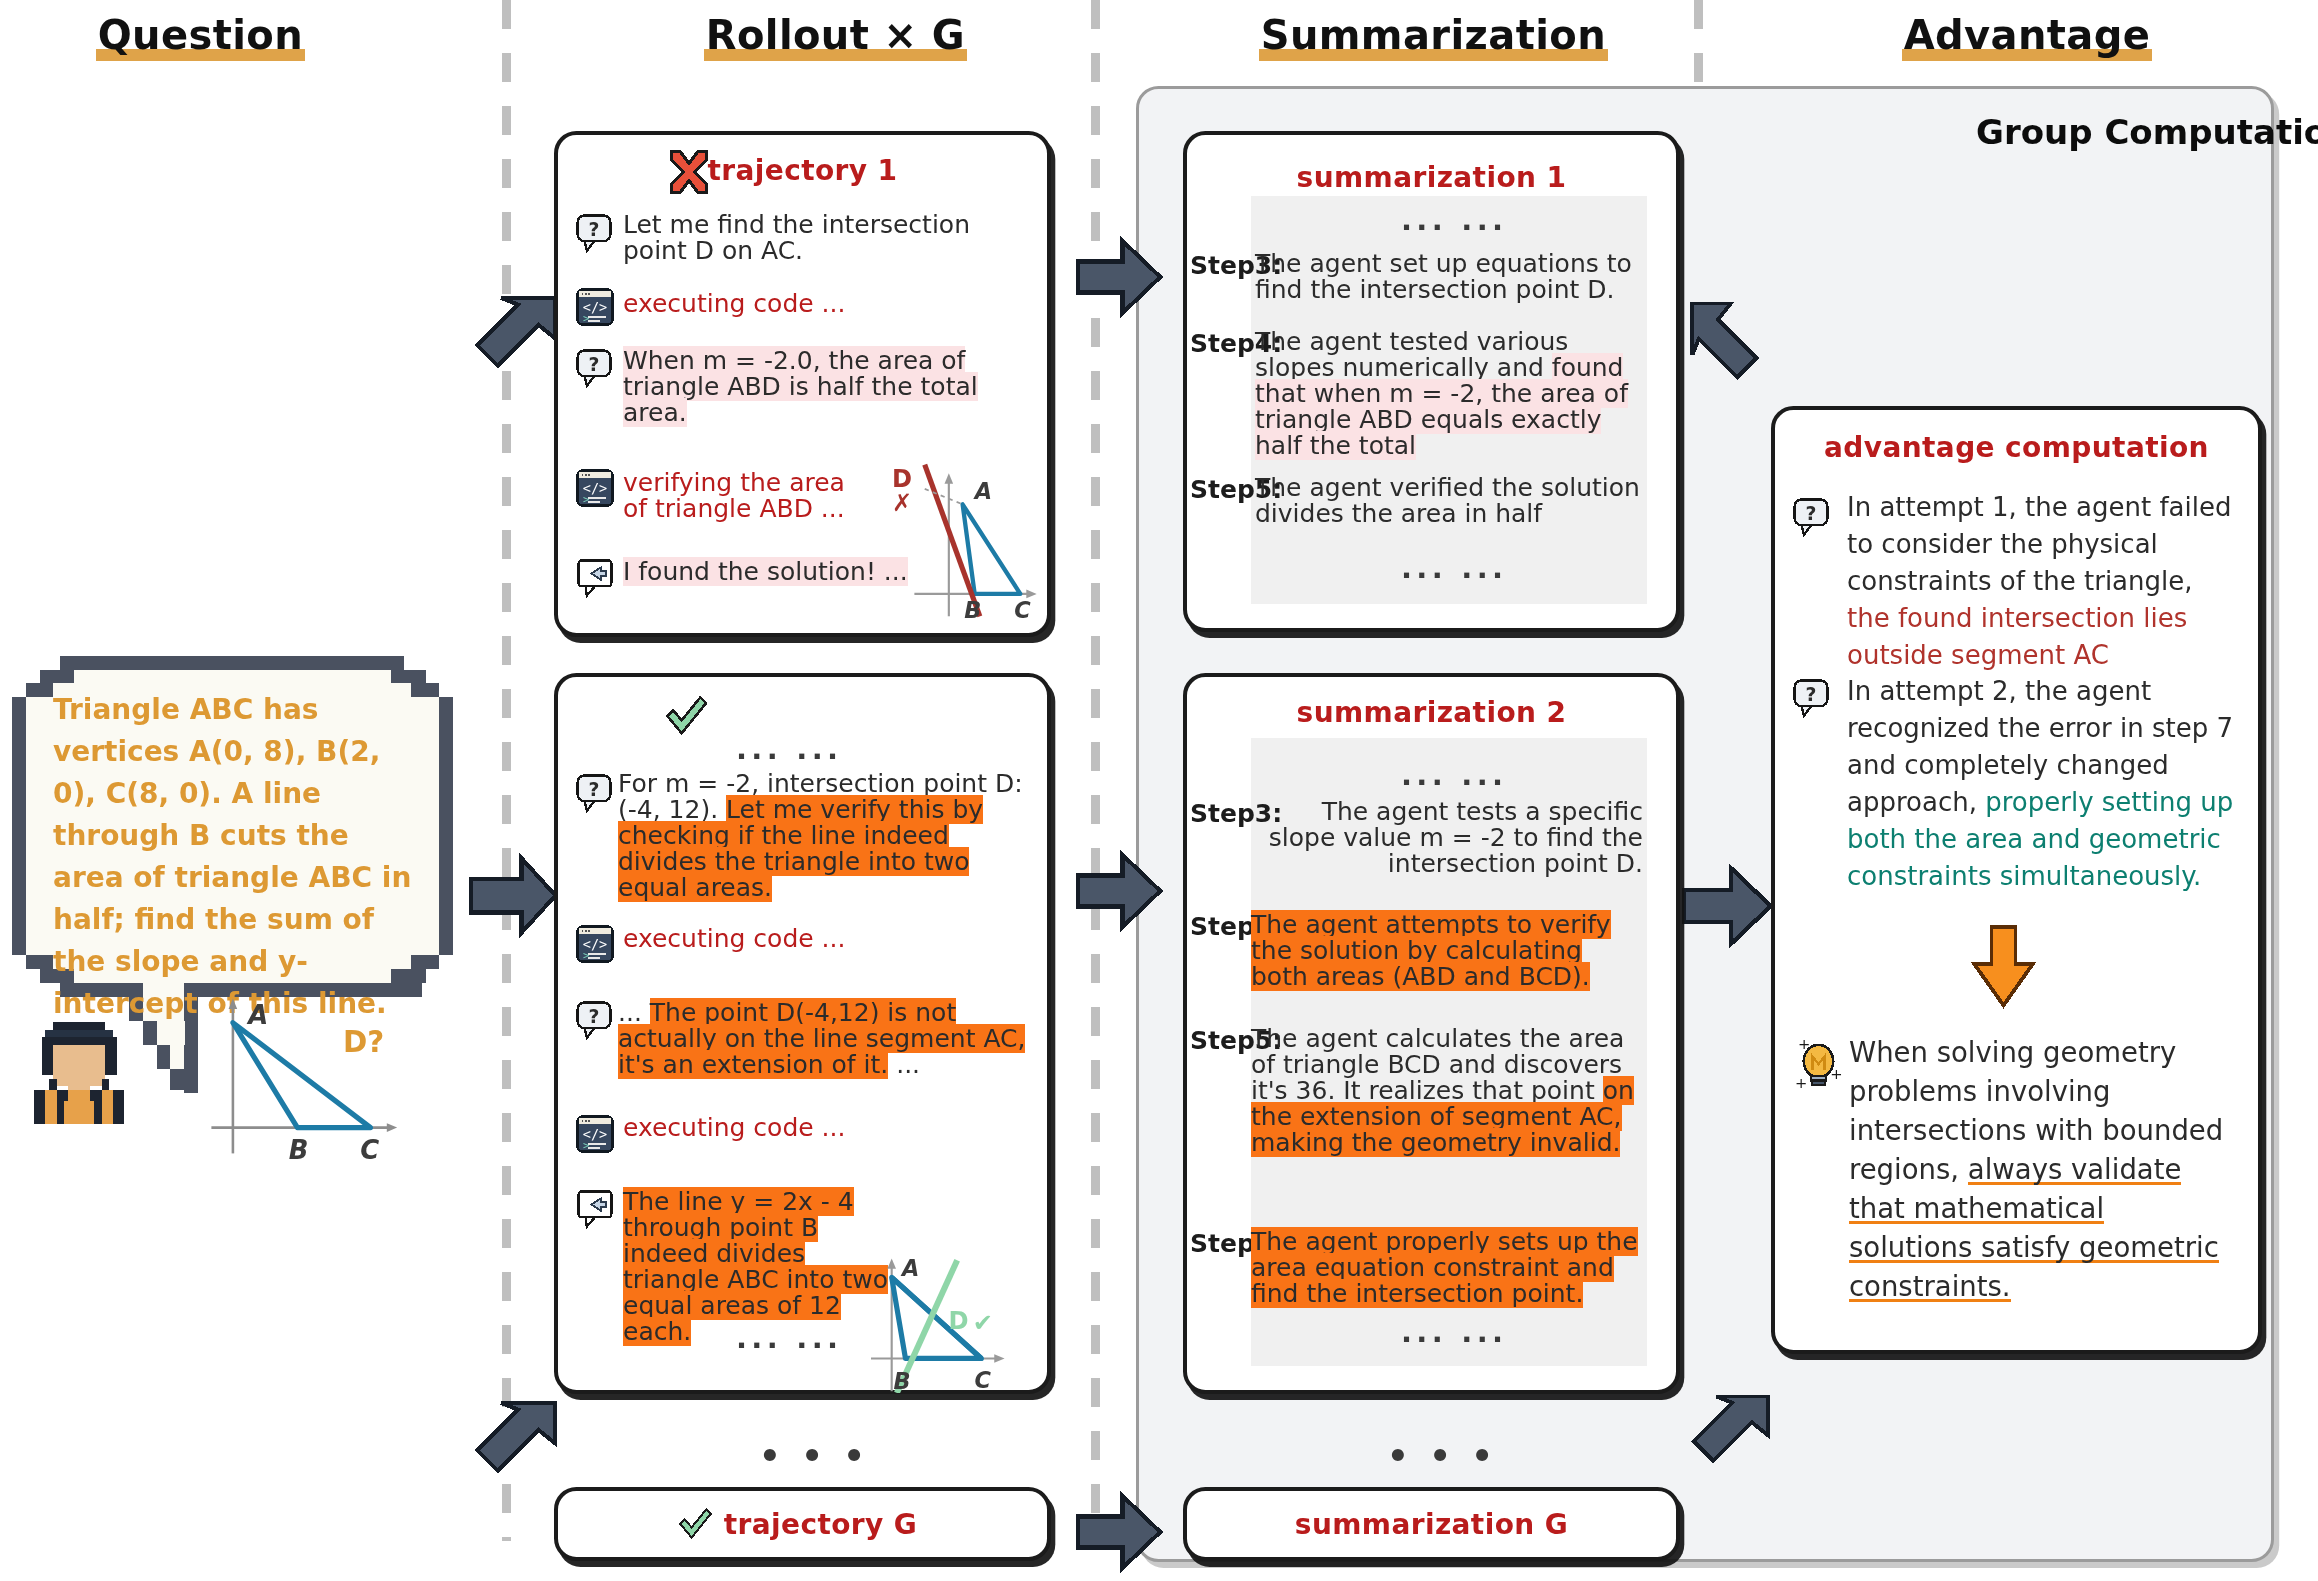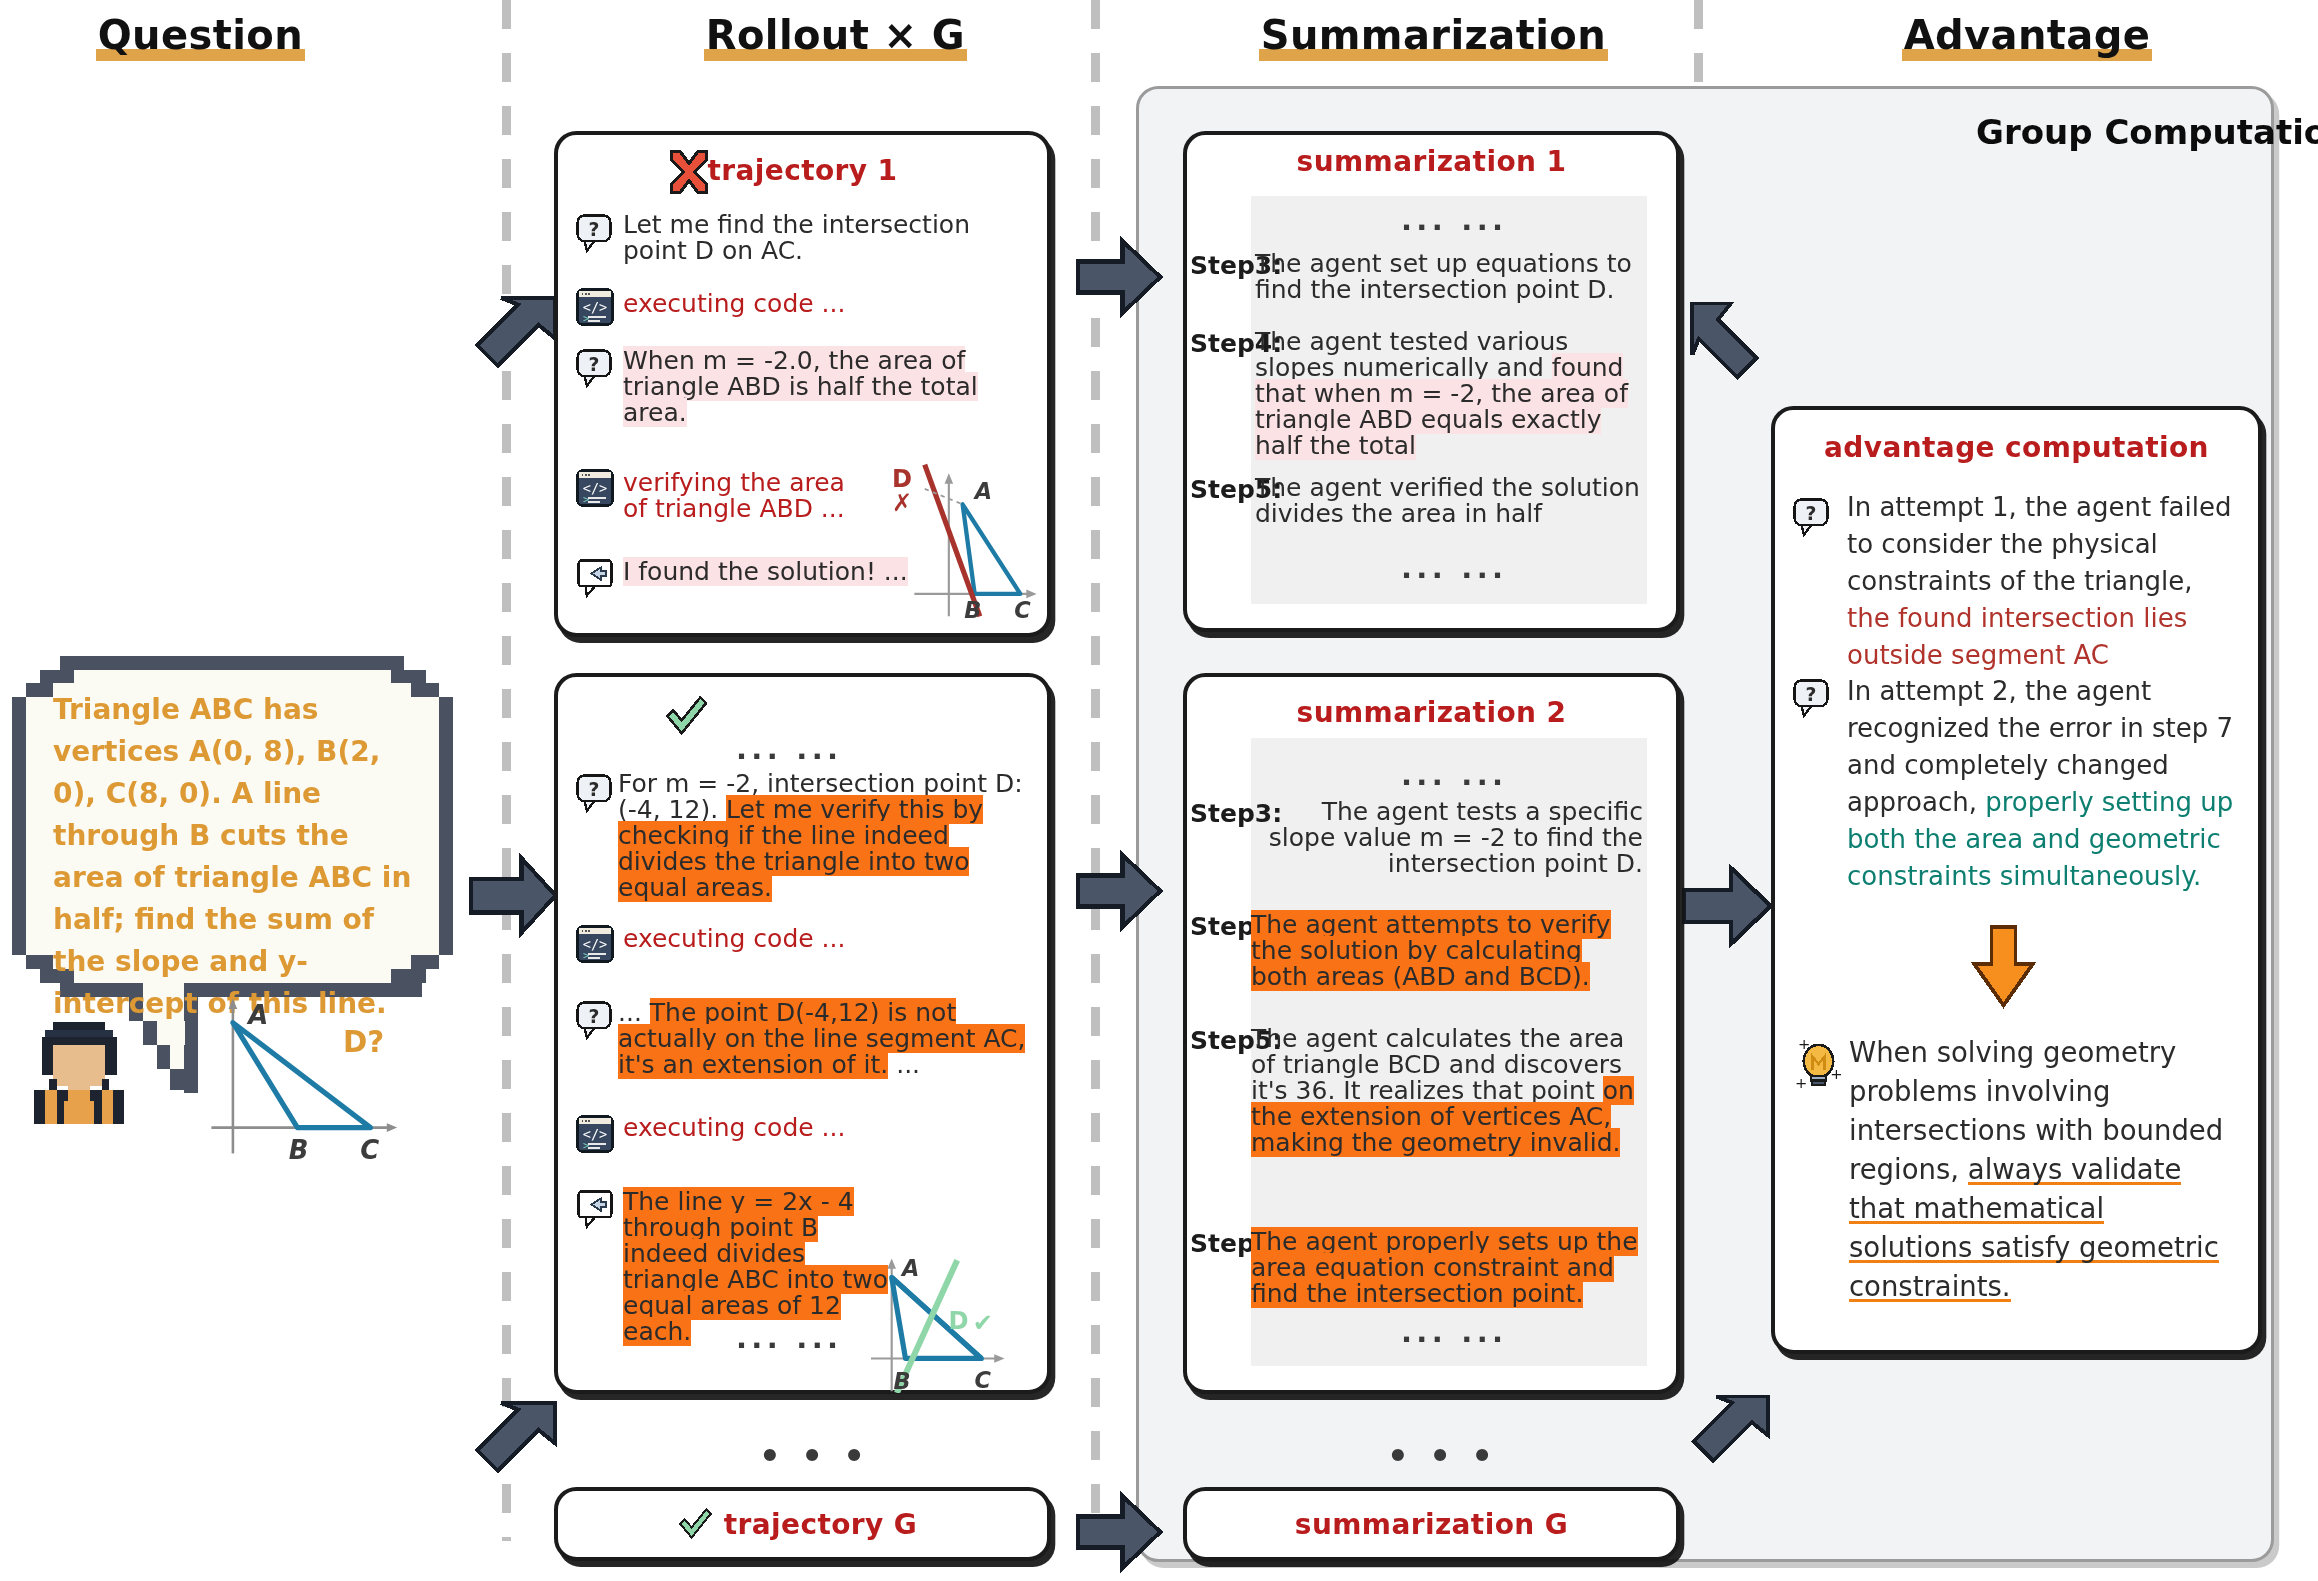--- a/index.html
+++ b/index.html
@@ -388,21 +388,21 @@
 <div class="dots" style="left:759px;top:1439px;font-size:34px;">• • •</div>
 
 <div class="card" style="left:554px;top:1487px;width:497px;height:74px;display:flex;align-items:center;justify-content:center;">
   <svg class="ico" style="position:relative;left:-10.3px;top:0;" width="36" height="36" viewBox="0 0 16 16" shape-rendering="crispEdges">
     <polygon points="1.5,8 3.5,6 6.5,9.5 13,1.5 15,3.5 6.5,14" fill="#8fd6a8" stroke="#1a1a1a" stroke-width="0.9"></polygon>
   </svg>
   <div class="card-title">trajectory G</div>
 </div>
 
 <div class="card" style="left:1183px;top:131px;width:497px;height:501px;">
-  <div class="card-title" style="margin-top:10px;">summarization 1</div>
+  <div class="card-title" style="margin-top:26px;">summarization 1</div>
 </div>
 <div class="greyblock" style="left:1251px;top:196px;width:396px;height:408px;"></div>
 <div class="dots" style="left:1401px;top:213px;">··· ···</div>
 
 <div class="steplabel" style="left:1190px;top:251px;">Step3:</div>
 <div class="tline" style="left:1255px;top:251px;width:387px;">The agent set up equations to find the intersection point D.</div>
 
 <div class="steplabel" style="left:1190px;top:329px;">Step4:</div>
 <div class="tline" style="left:1255px;top:329px;width:392px;">
   <span>The agent tested various slopes numerically and </span><span class="pinkhl">found that when m = -2, the area of triangle ABD equals exactly half the total</span>
@@ -421,21 +421,21 @@
 <div class="steplabel" style="left:1190px;top:799px;">Step3:</div>
 <div class="tline" style="left:1251px;top:799px;width:392px;text-align:right;">The agent tests a specific slope value m = -2 to find the intersection point D.</div>
 
 <div class="steplabel" style="left:1190px;top:912px;">Step4:</div>
 <div class="tline" style="left:1251px;top:912px;width:387px;">
   <span class="greenhl">The agent attempts to verify the solution by calculating both areas (ABD and BCD).</span>
 </div>
 
 <div class="steplabel" style="left:1190px;top:1026px;">Step5:</div>
 <div class="tline" style="left:1251px;top:1026px;width:392px;">
-  <span>The agent calculates the area of triangle BCD and discovers it's 36. It realizes that point </span><span class="greenhl">on the extension of vertices AC, making the geometry invalid.</span>
+  <span>The agent calculates the area of triangle BCD and discovers it's 36. It realizes that point </span><span class="greenhl">on the extension of segment AC, making the geometry invalid.</span>
 </div>
 
 <div class="steplabel" style="left:1190px;top:1229px;">Step6:</div>
 <div class="tline" style="left:1251px;top:1229px;width:387px;">
   <span class="greenhl">The agent properly sets up the area equation constraint and find the intersection point.</span>
 </div>
 <div class="dots" style="left:1401px;top:1325px;">··· ···</div>
 
 <div class="dots" style="left:1387px;top:1439px;font-size:34px;">• • •</div>
 

